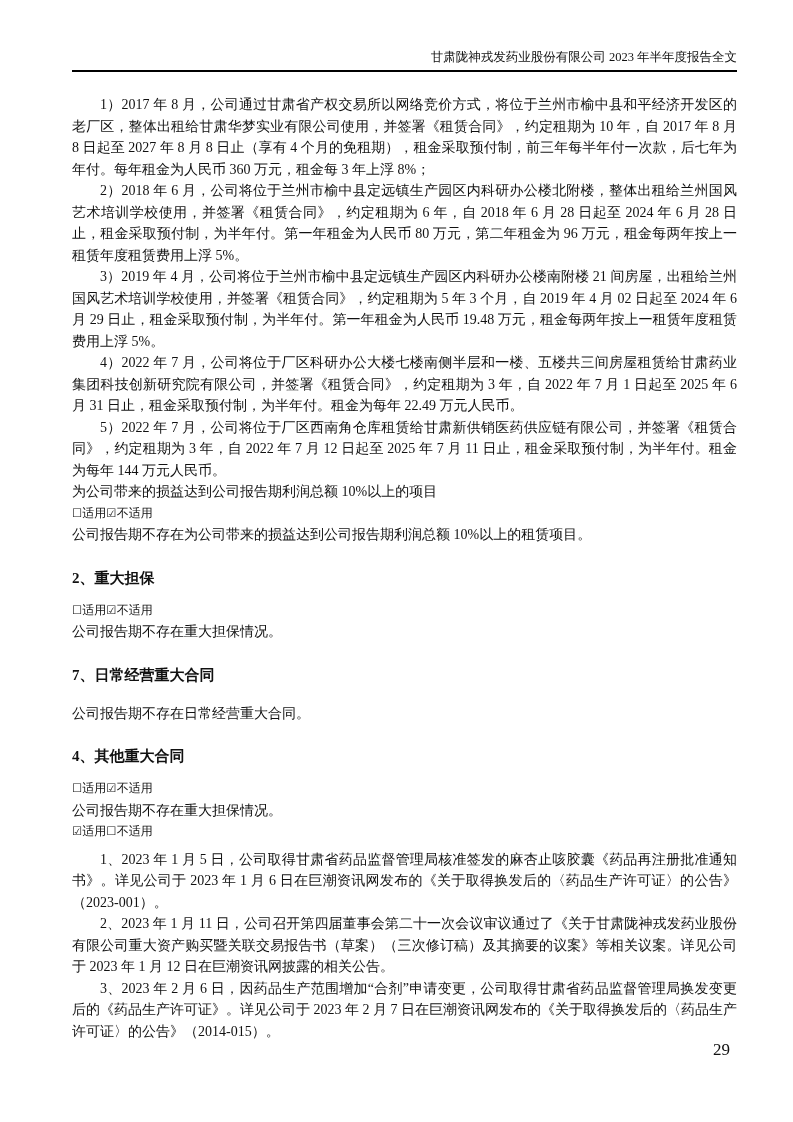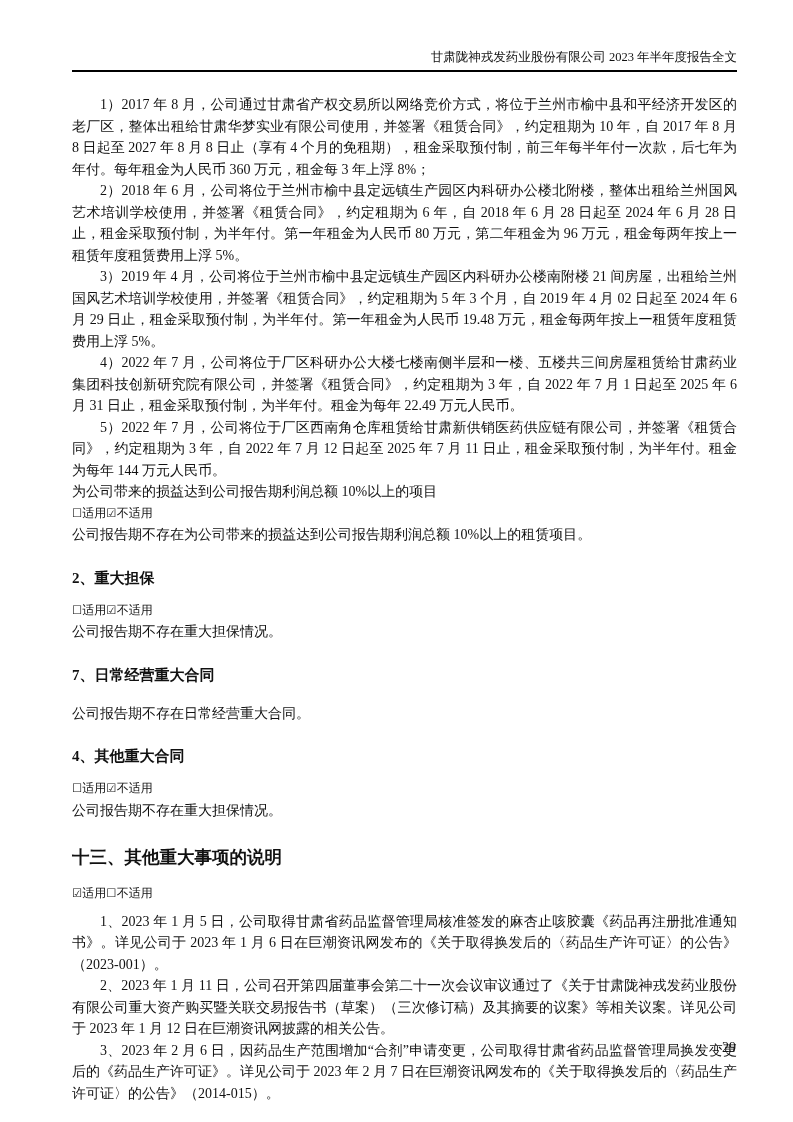--- a/index.html
+++ b/index.html
@@ -55,22 +55,22 @@
     font-family:"Liberation Sans","DejaVu Sans",sans-serif;
     font-weight:bold;
     font-size:17.5px;
     line-height:24px;
     margin:24px 0 14px 0;
   }
   .s13-items { margin-top:6px; }
   .page-number {
     position:absolute;
     top:1040px;
-    right:57px;
-    font-size:14px;
+    right:63px;
+    font-size:17px;
   }
 </style>
 </head>
 <body>
 
 <div class="page">
 
   <div>
     <div class="header-title">甘肃陇神戎发药业股份有限公司 2023 年半年度报告全文</div>
     <div class="header-rule"></div>
@@ -99,21 +99,20 @@
 
     <div class="section-heading">7、日常经营重大合同</div>
     <p class="body" style="margin-top:18px;">公司报告期不存在日常经营重大合同。</p>
 
     <div class="section-heading">4、其他重大合同</div>
     <div class="cb-row">
       <span class="cb-icon">☐</span><span>适用</span><span class="cb-group2"><span class="cb-icon">☑</span><span>不适用</span></span>
     </div>
     <p class="body">公司报告期不存在重大担保情况。</p>
 
-    <div class="big-heading">十三、其他重大事项的说明</div>
     <div class="cb-row">
       <span class="cb-icon">☑</span><span>适用</span><span class="cb-group2"><span class="cb-icon">☐</span><span>不适用</span></span>
     </div>
 
     <div class="s13-items">
       <p class="body indent">1、2023 年 1 月 5 日，公司取得甘肃省药品监督管理局核准签发的麻杏止咳胶囊《药品再注册批准通知书》。详见公司于 2023 年 1 月 6 日在巨潮资讯网发布的《关于取得换发后的〈药品生产许可证〉的公告》（2023-001）。</p>
       <p class="body indent">2、2023 年 1 月 11 日，公司召开第四届董事会第二十一次会议审议通过了《关于甘肃陇神戎发药业股份有限公司重大资产购买暨关联交易报告书（草案）（三次修订稿）及其摘要的议案》等相关议案。详见公司于 2023 年 1 月 12 日在巨潮资讯网披露的相关公告。</p>
       <p class="body indent">3、2023 年 2 月 6 日，因药品生产范围增加“合剂”申请变更，公司取得甘肃省药品监督管理局换发变更后的《药品生产许可证》。详见公司于 2023 年 2 月 7 日在巨潮资讯网发布的《关于取得换发后的〈药品生产许可证〉的公告》（2014-015）。</p>
     </div>
 

